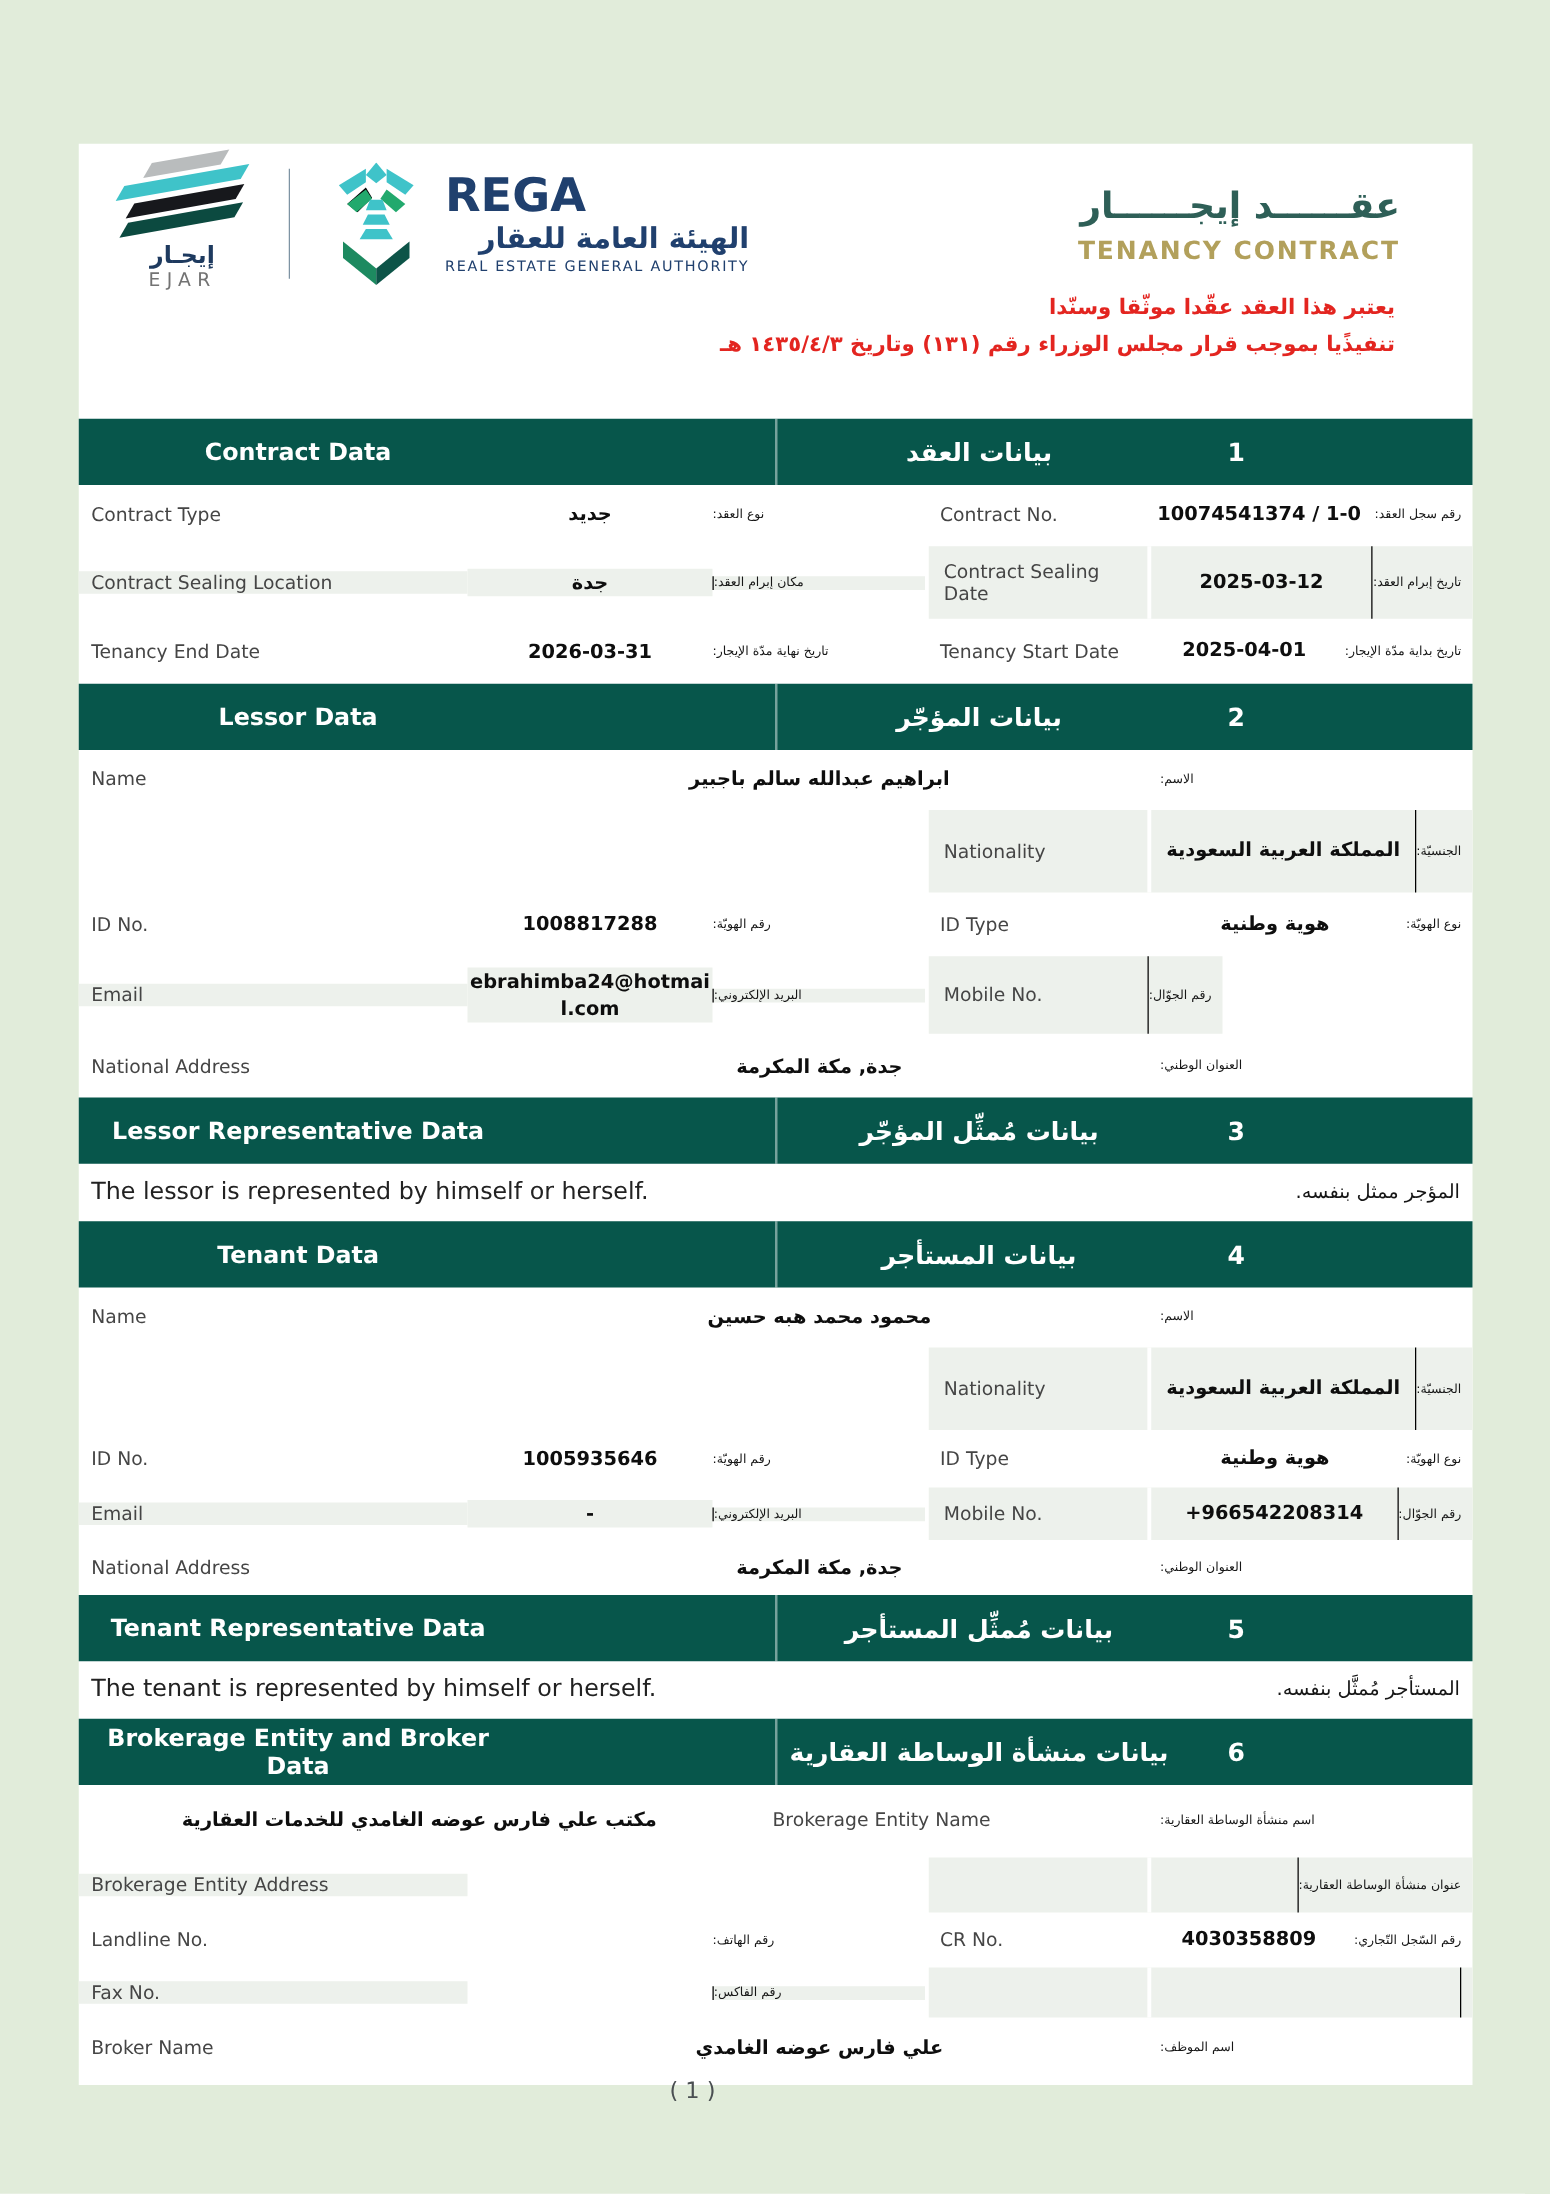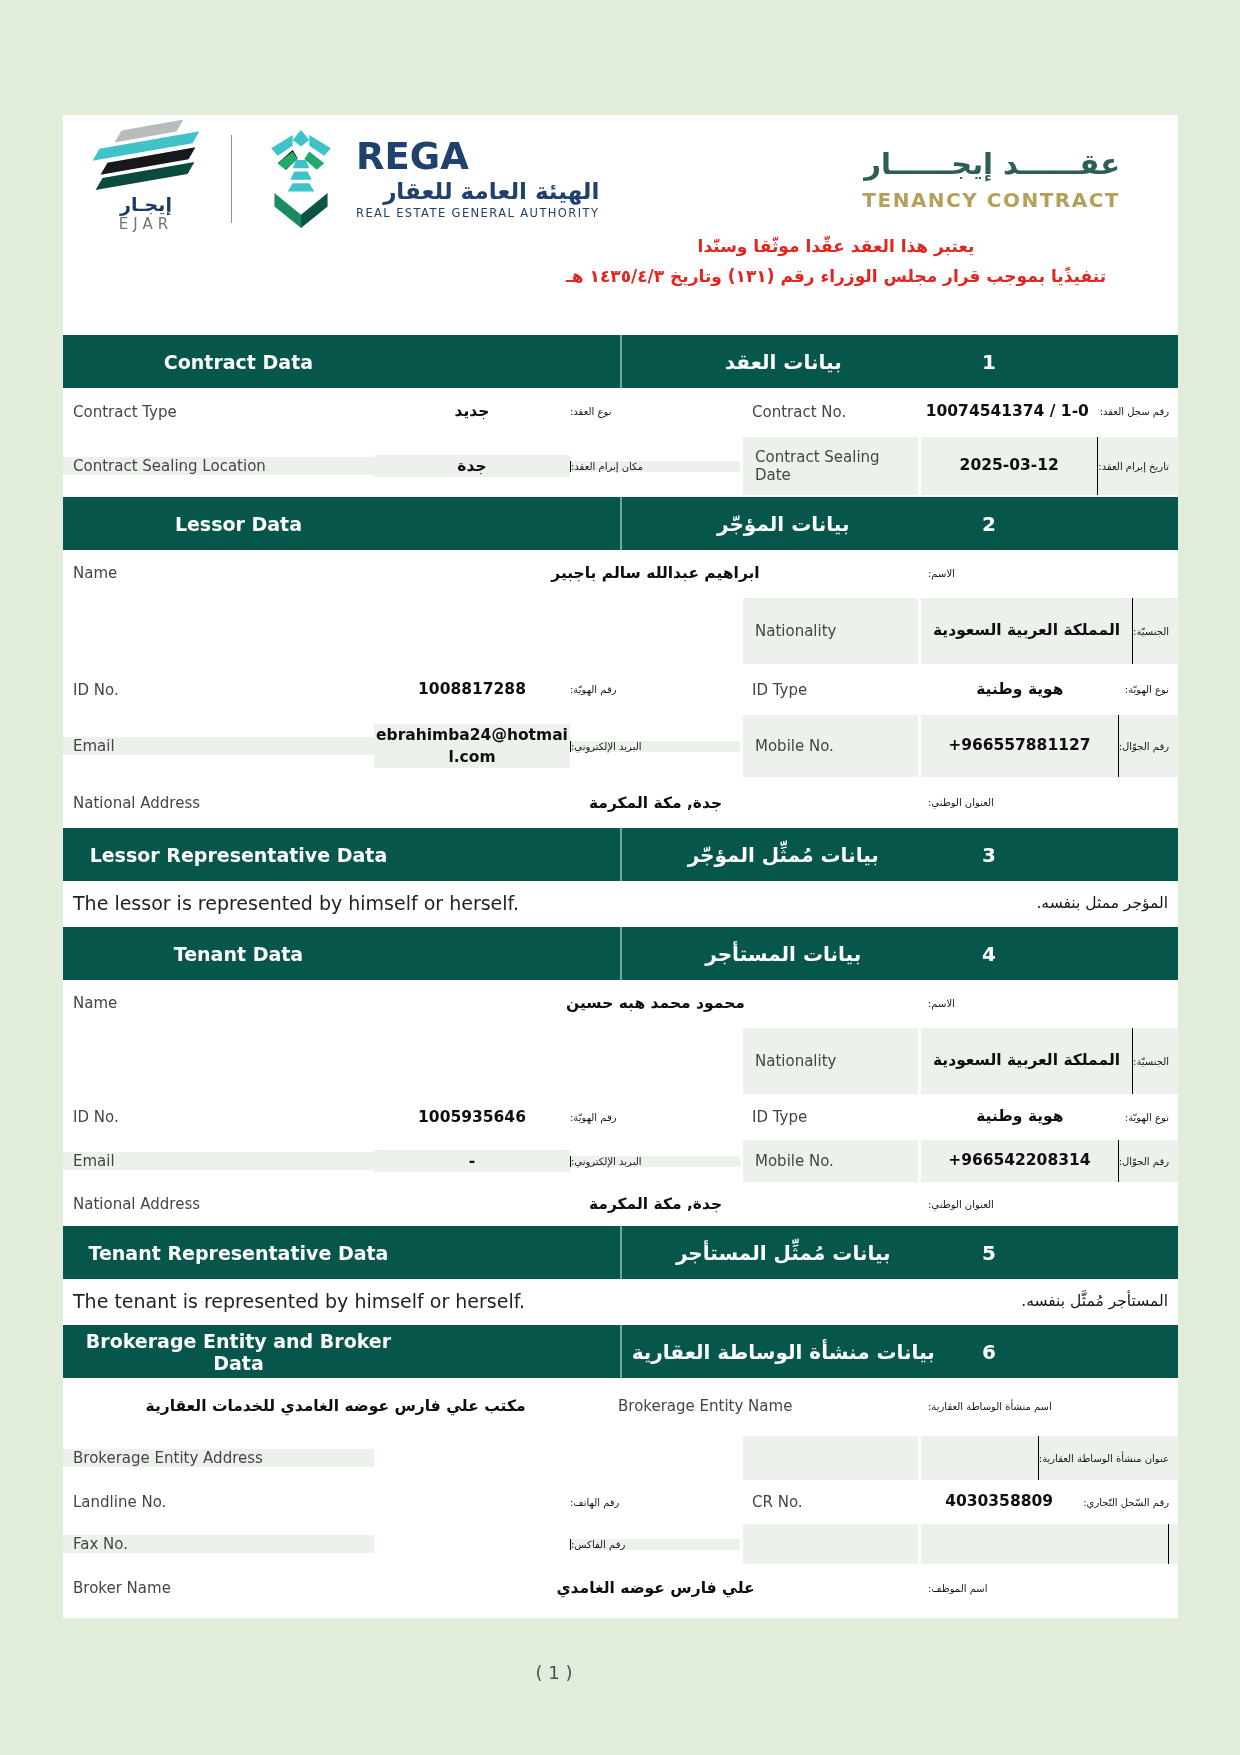--- a/index.html
+++ b/index.html
@@ -29,21 +29,21 @@
   .ejar-en { color:#737373; font-weight:normal; font-size:15px; letter-spacing:5px; }
   .vline { width:1px; height:88px; background:#7e93a3; }
   .rega { display:flex; align-items:center; gap:12px; }
   .rega-text { line-height:1.05; }
   .rega-word { color:#20406e; font-weight:bold; font-size:37px; letter-spacing:0px; }
   .rega-ar { color:#20406e; font-weight:bold; font-size:23px; direction:rtl; margin-top:2px; }
   .rega-en { color:#20406e; font-size:11.5px; letter-spacing:1.4px; margin-top:4px; white-space:nowrap; }
   .doc-titles { text-align:right; padding-top:16px; }
   .t-ar { font-size:29px; font-weight:bold; color:#2e5f57; direction:rtl; }
   .t-en { font-size:20px; color:#b2a05b; letter-spacing:1.5px; margin-top:7px; font-weight:600; }
-  .notice { width:560px; margin:4px 62px 0 auto; text-align:center;
+  .notice { width:560px; margin:4px 62px 0 auto; 
             color:#e32520; font-weight:bold; font-size:17px; line-height:30px; direction:rtl; }
   
   .tables { margin-top:44px; }
   .sechead { display:flex; height:53px; background:#07564b; color:#fff; align-items:stretch; }
   .sh-l { width:557px; display:flex; align-items:center; }
   .sh-title-en { width:63%; text-align:center; font-weight:bold; font-size:19px; }
   .sh-r { flex:1; display:flex; align-items:center; border-left:2px solid rgba(255,255,255,.45); }
   .sh-title-ar { width:58%; text-align:center; font-weight:bold; font-size:20px; direction:rtl; }
   .sh-num { width:16%; text-align:center; font-weight:bold; font-size:20px; }
   
@@ -160,20 +160,32 @@
           <div class="cell len">Contract Sealing Location</div>
         <div class="cell val">جدة</div>
         <div class="cell lar">مكان إبرام العقد:</div>
         </div>
       <div class="hr">
           <div class="cell len">Contract Sealing Date</div>
         <div class="cell val">2025-03-12</div>
         <div class="cell lar">تاريخ إبرام العقد:</div>
         </div>
     </div>
+    <div class="row h48">
+      <div class="hl">
+          <div class="cell len">Tenancy End Date</div>
+        <div class="cell val">2026-03-31</div>
+        <div class="cell lar">تاريخ نهاية مدّة الإيجار:</div>
+        </div>
+      <div class="hr">
+          <div class="cell len">Tenancy Start Date</div>
+        <div class="cell val">2025-04-01</div>
+        <div class="cell lar">تاريخ بداية مدّة الإيجار:</div>
+        </div>
+    </div>
 
     <div class="sechead">
       <div class="sh-l">
           <div class="sh-title-en">Lessor Data</div>
         </div>
       <div class="sh-r">
         <div class="sh-title-ar">بيانات المؤجّر</div>
         <div class="sh-num">2</div>
       </div>
     </div>
@@ -207,21 +219,20 @@
         </div>
     </div>
     <div class="row h62 shade">
       <div class="hl">
           <div class="cell len">Email</div>
         <div class="cell val">ebrahimba24@hotmail.com</div>
         <div class="cell lar">البريد الإلكتروني:</div>
         </div>
       <div class="hr">
           <div class="cell len">Mobile No.</div>
-        <div class="cell val">+966557881127</div>
         <div class="cell lar">رقم الجوّال:</div>
         </div>
     </div>
     <div class="row h47 full">
       <div class="cell len">National Address</div>
       <div class="cell val">جدة, مكة المكرمة</div>
       <div class="cell lar">العنوان الوطني:</div>
     </div>
 
     <div class="sechead">

